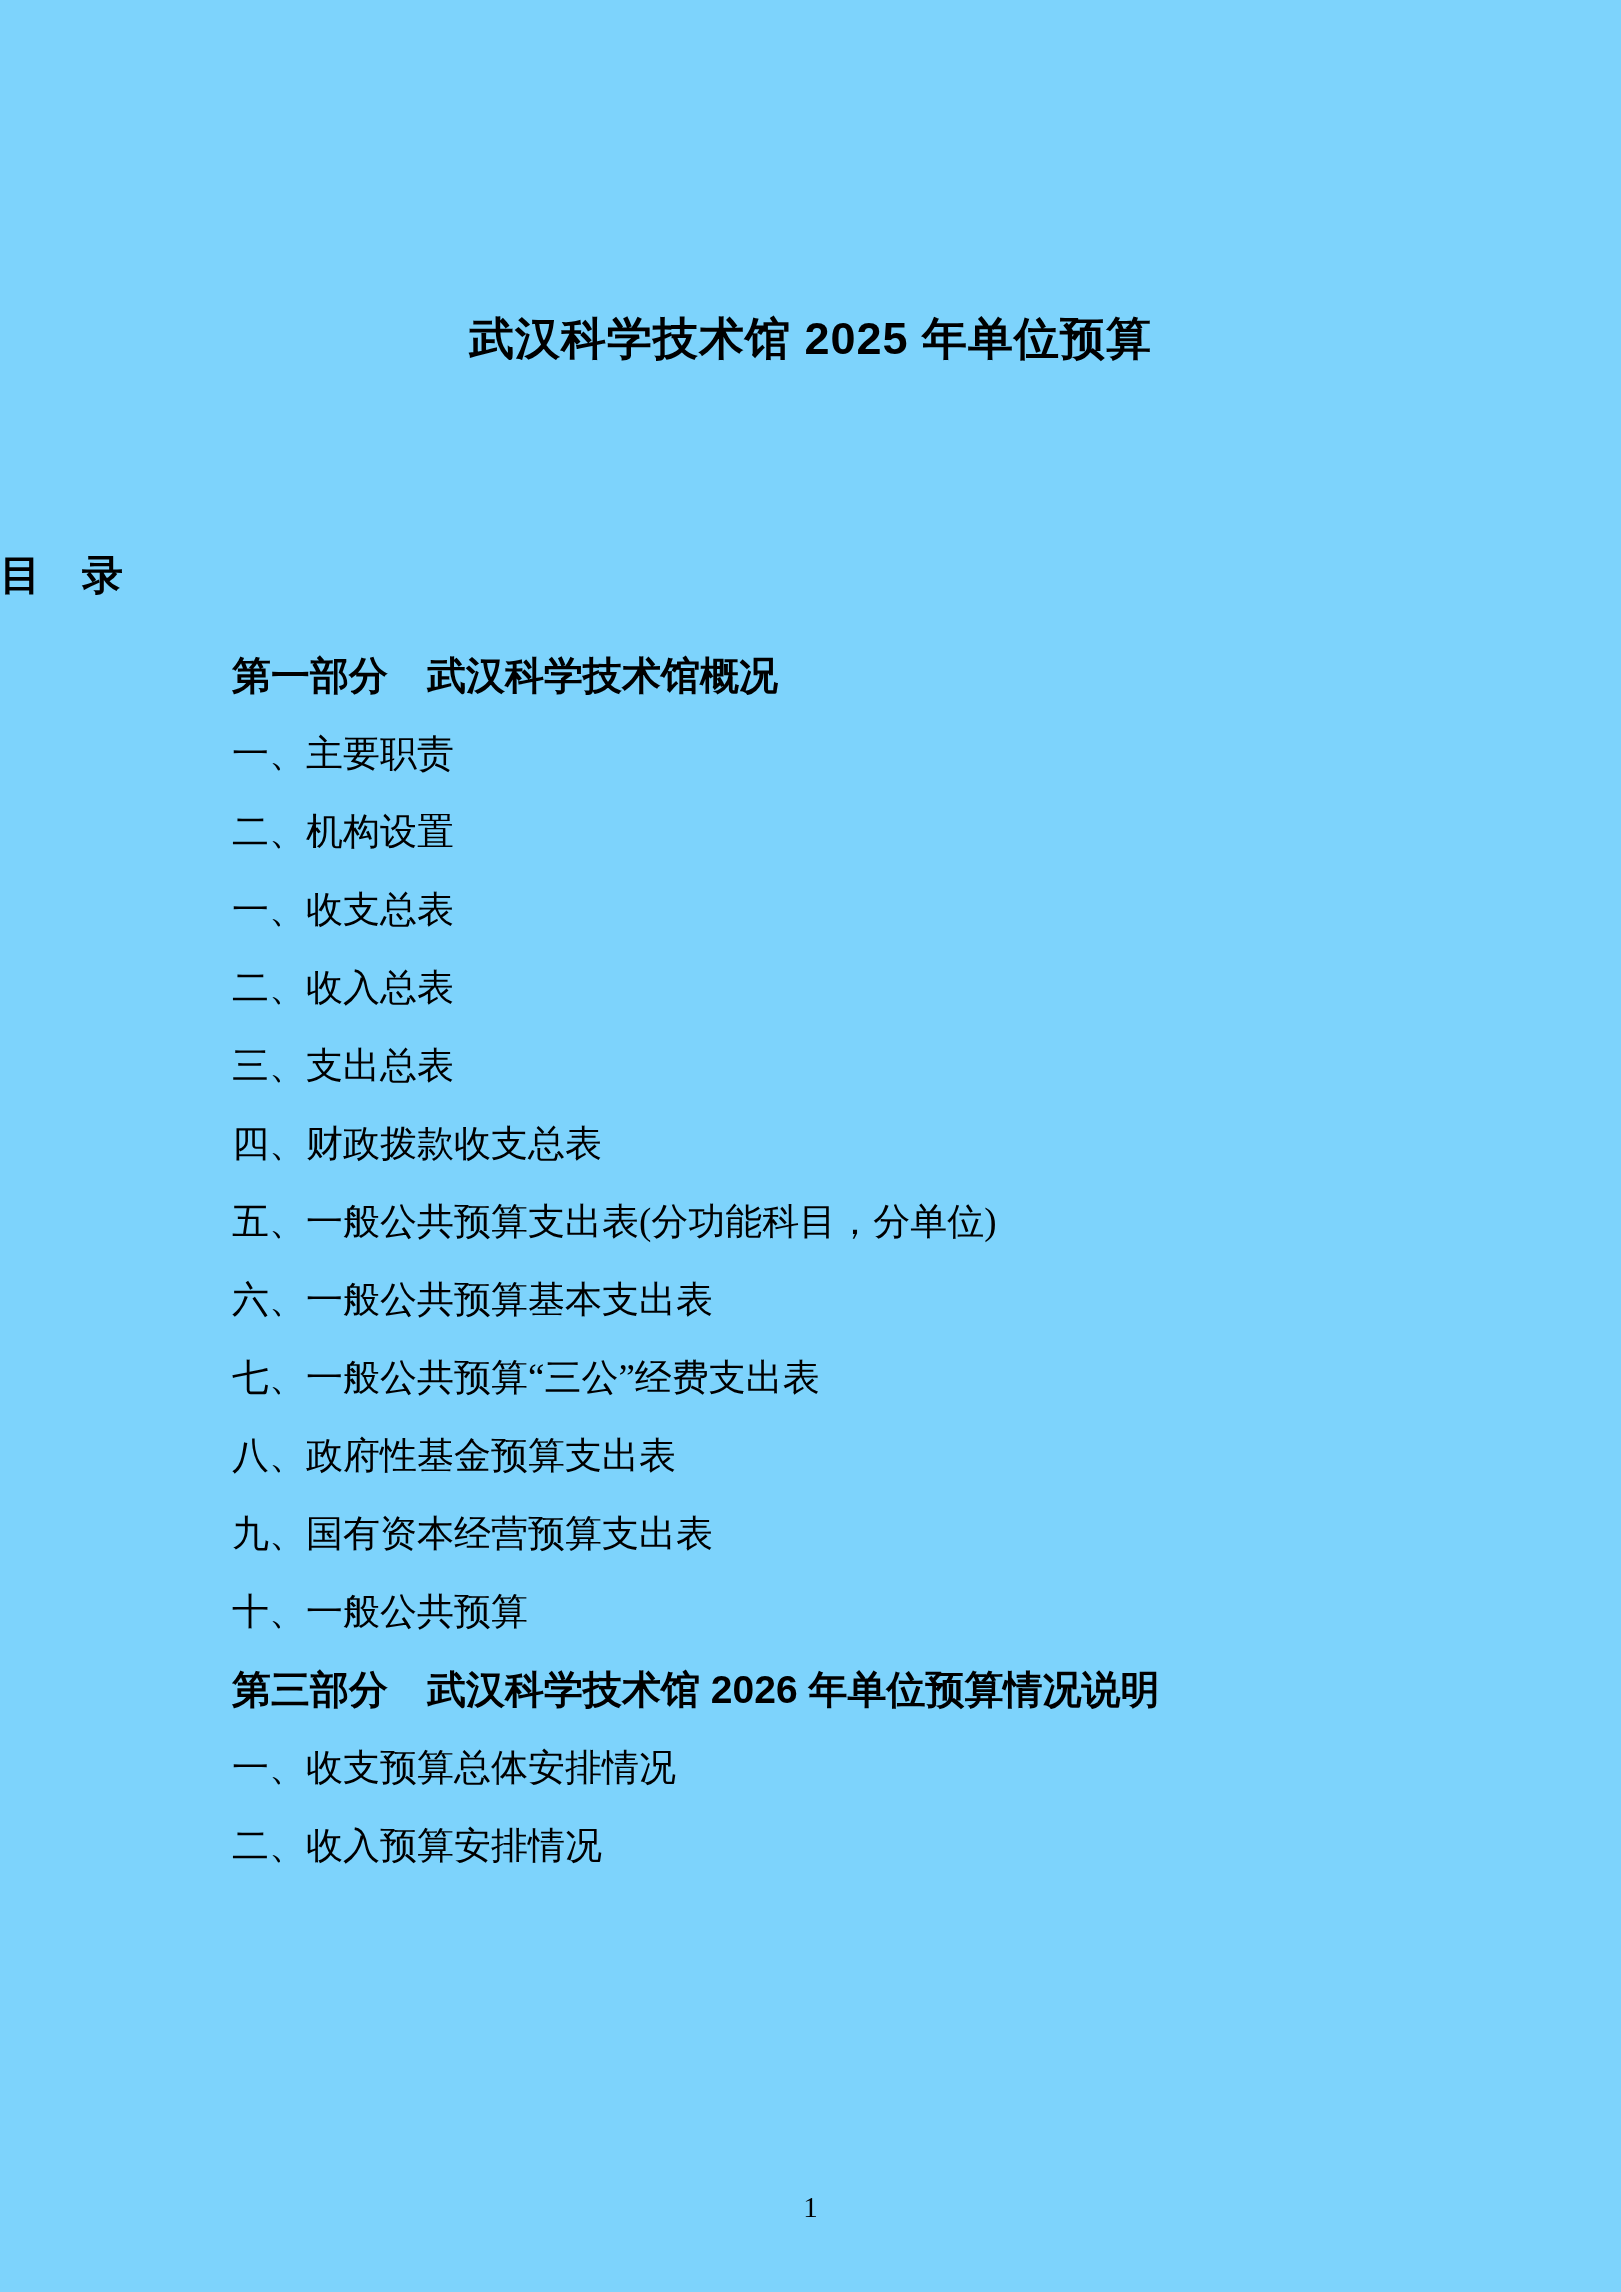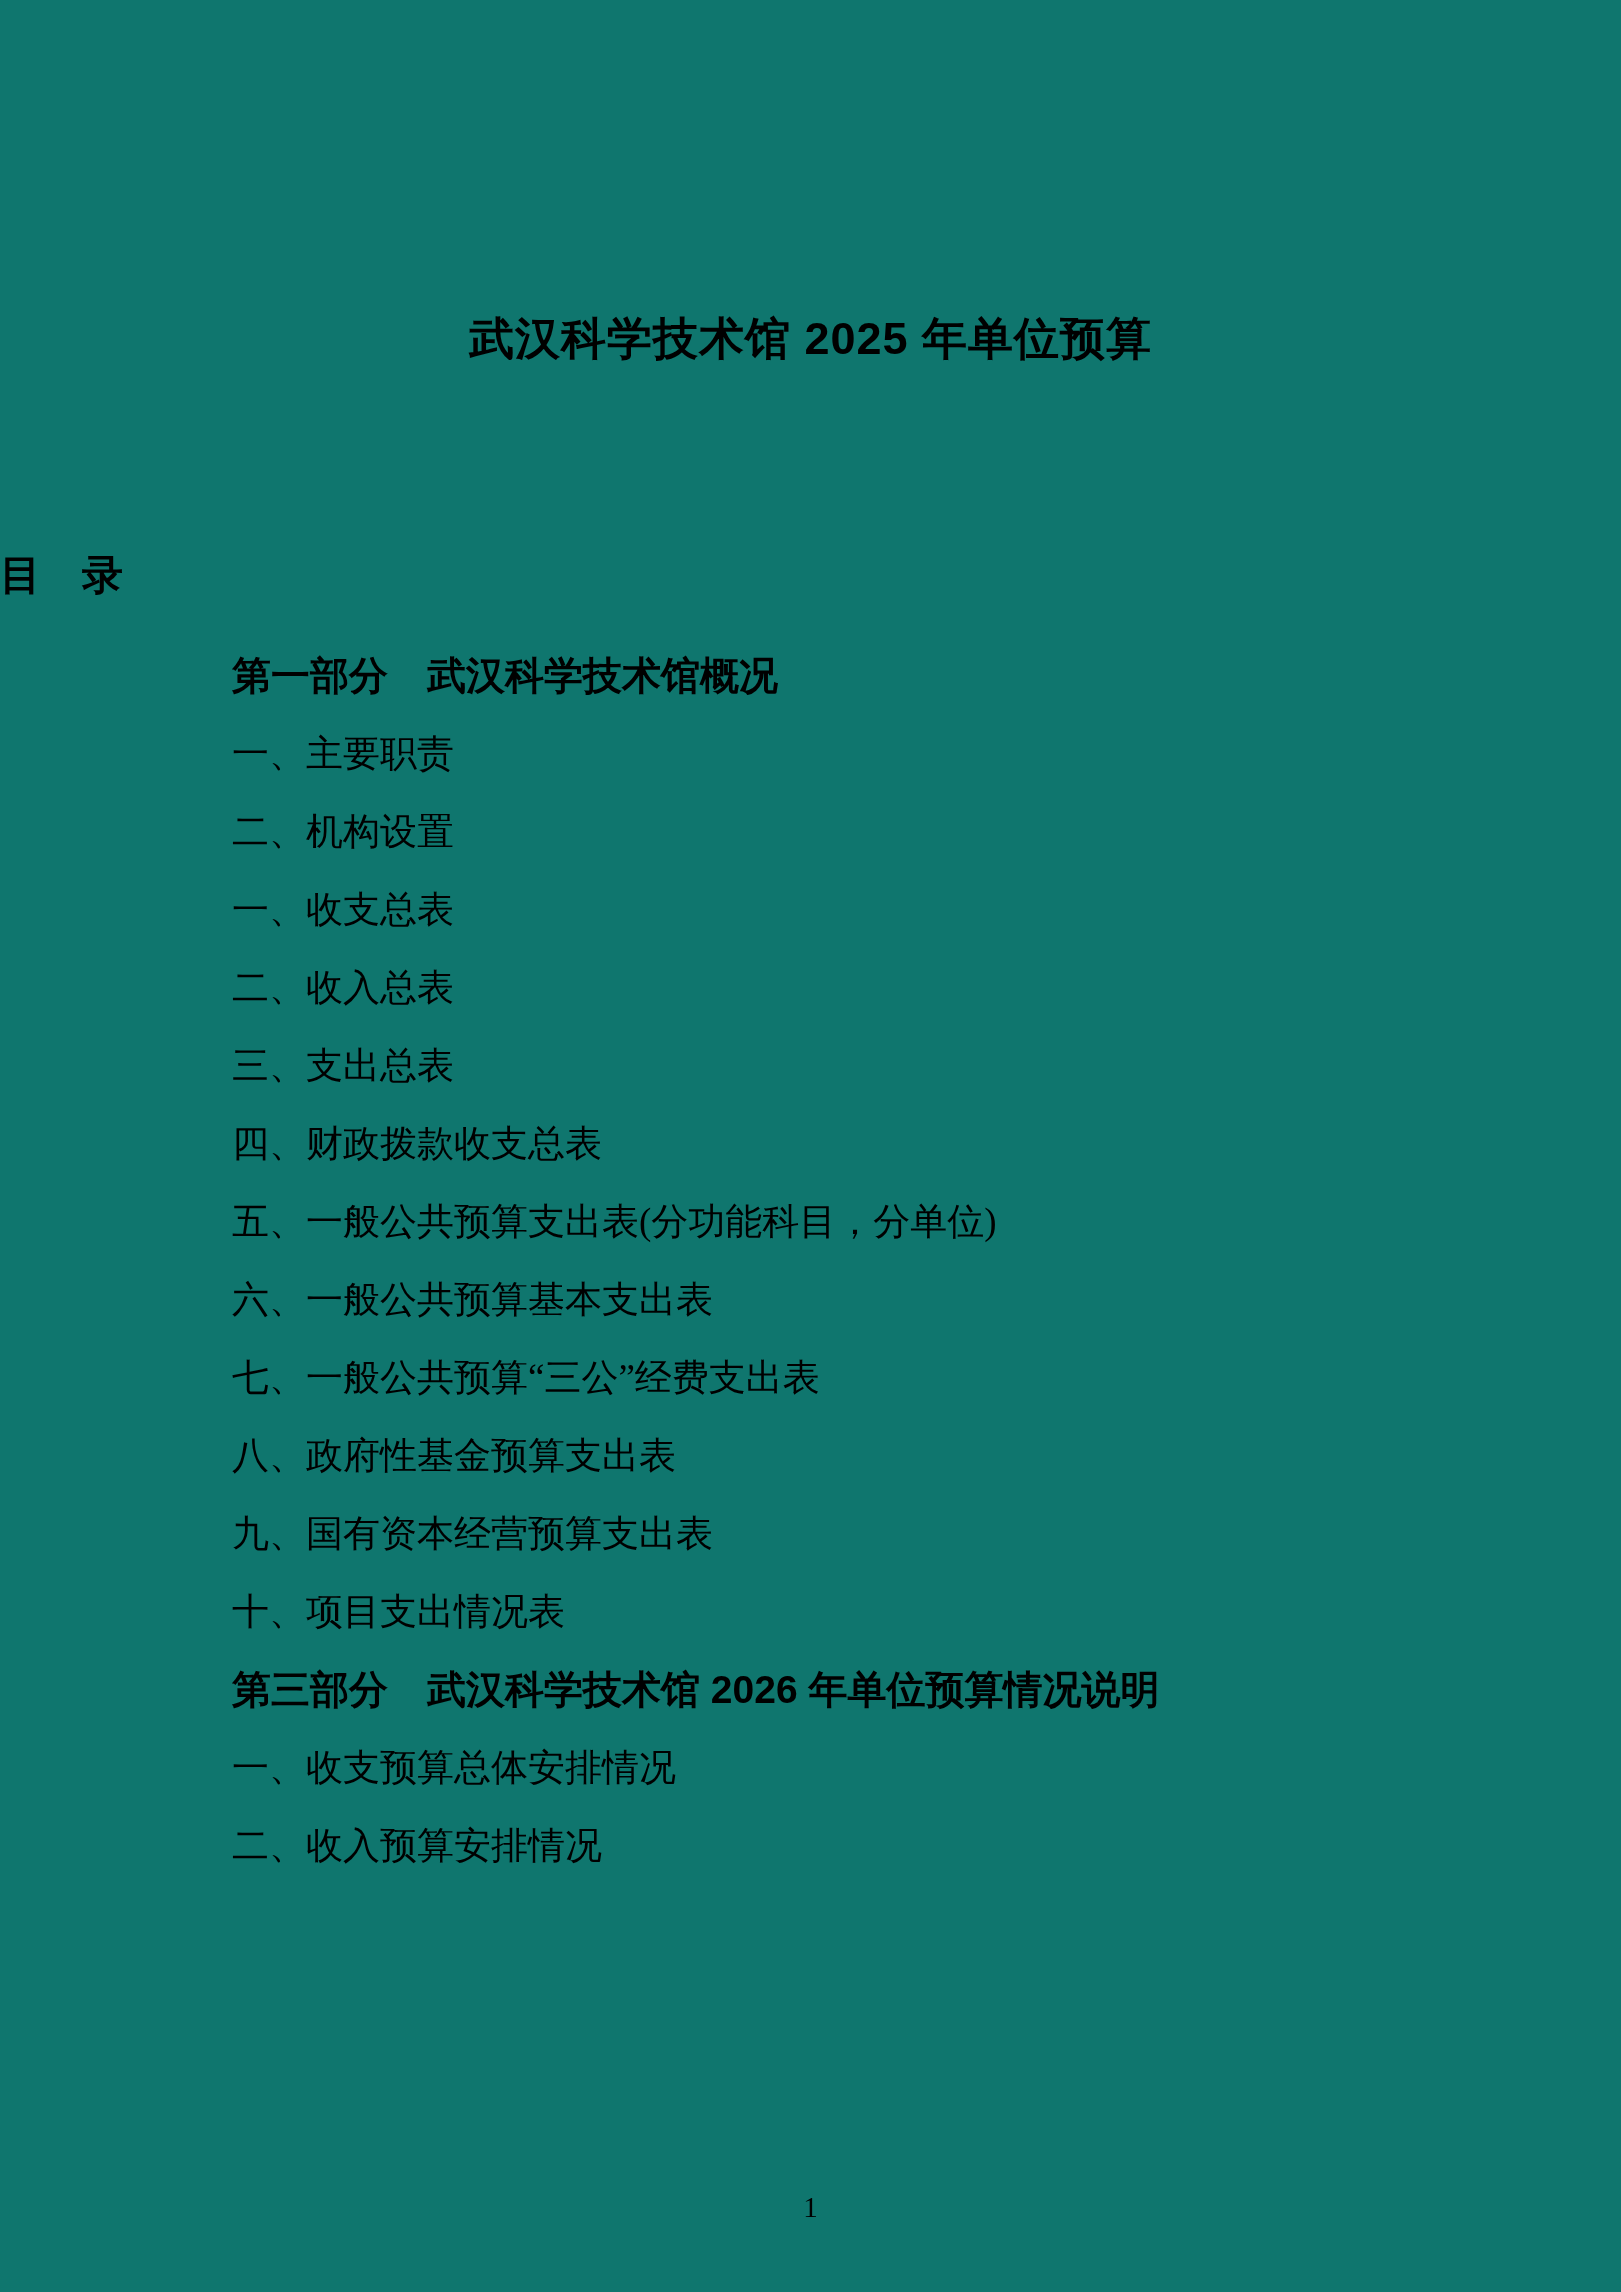--- a/index.html
+++ b/index.html
@@ -4,21 +4,21 @@
 <style>
   html, body {
     margin: 0;
     padding: 0;
     background: #ffffff;
   }
   .page {
     position: relative;
     width: 1621px;
     height: 2293px;
-    background: #0f766e;
+    background: #7dd3fc;
     color: #000000;
     overflow: hidden;
   }
   .doc-title {
     position: absolute;
     top: 310px;
     left: 0;
     width: 100%;
     margin: 0;
     text-align: center;
@@ -104,21 +104,21 @@
     <div class="toc-line toc-item">五、一般公共预算支出表(分功能科目，分单位)</div>
 
     <div class="toc-line toc-item">六、一般公共预算基本支出表</div>
 
     <div class="toc-line toc-item">七、一般公共预算“三公”经费支出表</div>
 
     <div class="toc-line toc-item">八、政府性基金预算支出表</div>
 
     <div class="toc-line toc-item">九、国有资本经营预算支出表</div>
 
-    <div class="toc-line toc-item">十、项目支出情况表</div>
+    <div class="toc-line toc-item">十、一般公共预算</div>
 
 
     <div class="toc-line toc-section-heading">第三部分　武汉科学技术馆 2026 年单位预算情况说明</div>
 
     <div class="toc-line toc-item">一、收支预算总体安排情况</div>
 
     <div class="toc-line toc-item">二、收入预算安排情况</div>
 
   </div>
 

